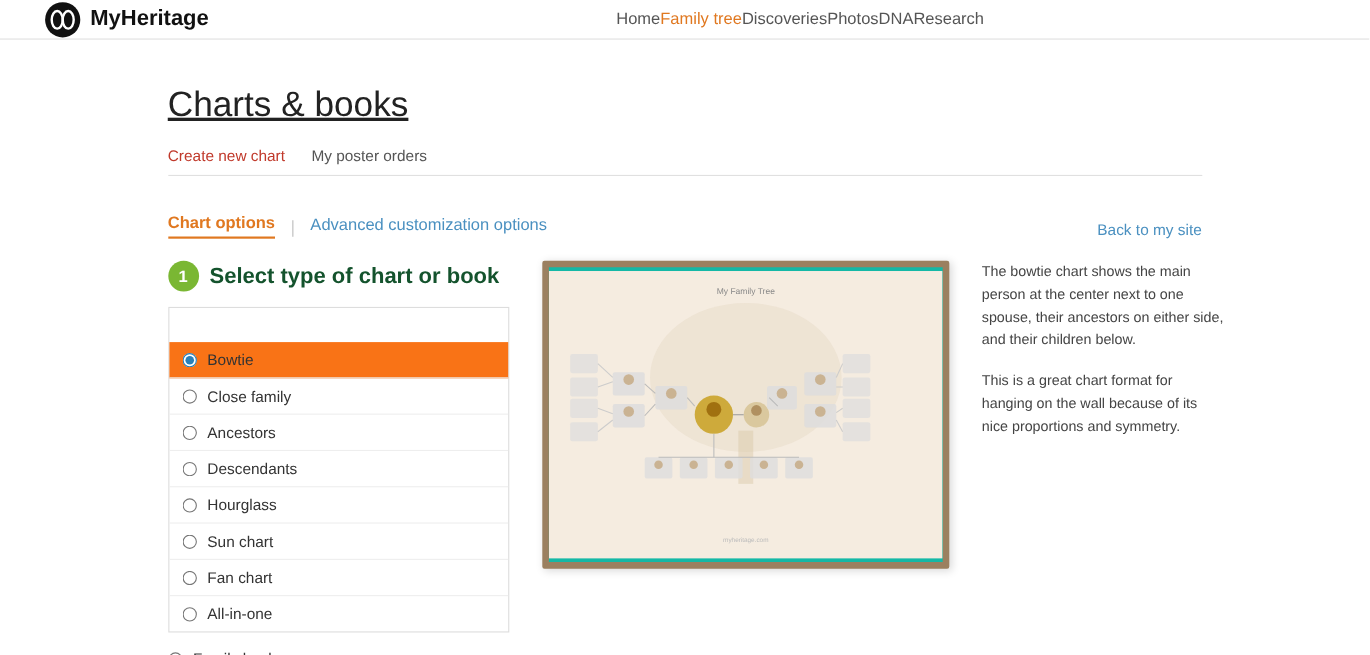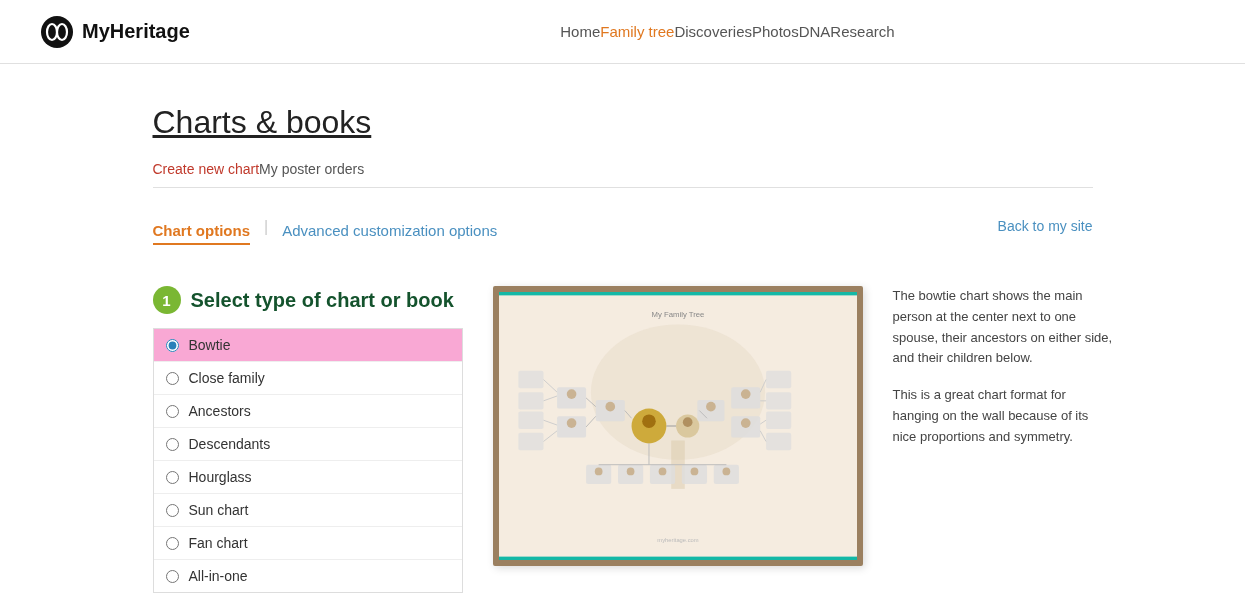--- a/index.html
+++ b/index.html
@@ -3,21 +3,21 @@
   <meta charset="utf-8">
   <style>
     * { box-sizing: border-box; margin: 0; padding: 0; }
     body { font-family: Arial, Helvetica, sans-serif; background: #fff; color: #333; font-size: 14px; }
 
     
     nav {
       display: flex;
       align-items: center;
       padding: 0 40px;
-      height: 64px;
+      height: 36px;
       border-bottom: 1px solid #e0e0e0;
     }
     .nav-logo {
       display: flex;
       align-items: center;
       margin-right: 60px;
     }
     .nav-logo-icon {
       width: 34px;
       height: 34px;
@@ -51,39 +51,40 @@
     }
     .page-title {
       font-size: 32px;
       font-weight: 300;
       color: #222;
       margin-bottom: 20px;
       text-decoration: underline;
     }
     .sub-nav {
       display: flex;
+      gap: 24px;
       margin-bottom: 30px;
       border-bottom: 1px solid #e0e0e0;
       padding-bottom: 10px;
     }
     .sub-nav a {
       text-decoration: none;
       font-size: 14px;
       color: #555;
     }
     .sub-nav a.active-link {
       color: #c0392b;
     }
 
     
     .tabs {
       display: flex;
-      align-items: flex-start;
+      align-items: flex-end;
       gap: 0;
-      margin-bottom: 41px;
+      margin-bottom: 20px;
     }
     .tab-item {
       font-size: 15px;
       cursor: pointer;
       padding: 4px 0;
     }
     .tab-item.active {
       color: #e07820;
       font-weight: bold;
       border-bottom: 2px solid #e07820;
@@ -147,21 +148,22 @@
       display: flex;
       align-items: center;
       padding: 8px 12px;
       border-bottom: 1px solid #eee;
       cursor: pointer;
     }
     .radio-list li:last-child {
       border-bottom: none;
     }
     .radio-list li.selected {
-      background: #f9a8d4;
+      background: #f97316;
+      margin-top: 31px;
     }
     .radio-list li label {
       margin-left: 10px;
       font-size: 14px;
       cursor: pointer;
       color: #333;
     }
     .radio-list li input[type=radio] {
       accent-color: #2980b9;
       cursor: pointer;

